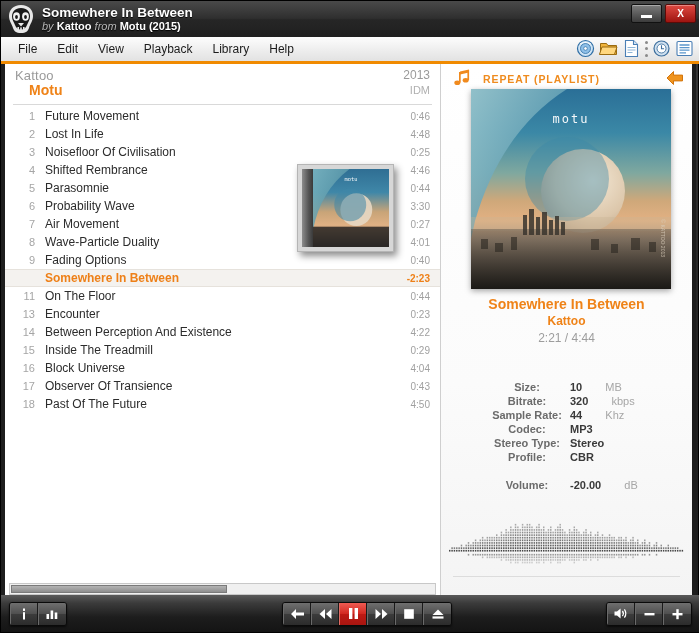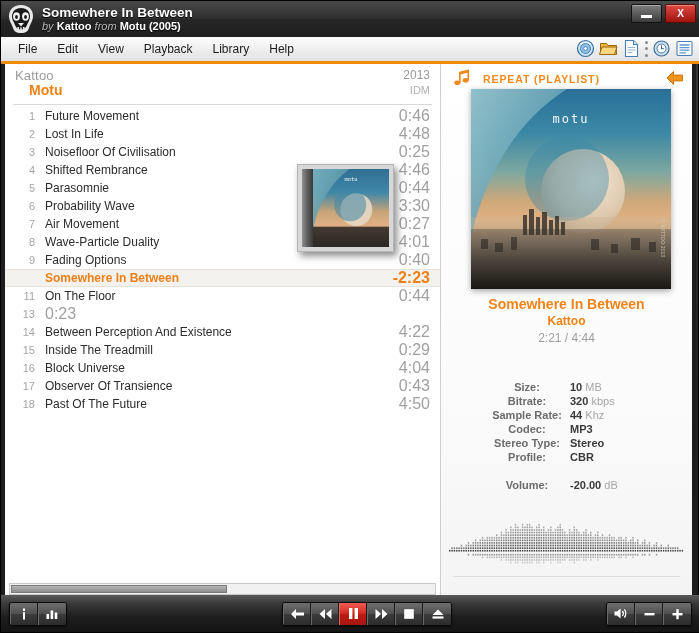--- a/index.html
+++ b/index.html
@@ -75,21 +75,21 @@
   #group-rule { height: 1px; background: #d9d9d9; margin: 3px 8px 2px 8px; }
 
   .track-row {
     height: 18px; display: flex; align-items: center;
     font-size: 12px; color: #2c2c2c; padding: 0 10px 0 8px; position: relative;
   }
   .track-row .num {
     width: 22px; text-align: right; color: #a5a5a5; font-size: 11px; margin-right: 10px; flex: 0 0 auto;
   }
   .track-row .title { flex: 1 1 auto; white-space: nowrap; overflow: hidden; }
-  .track-row .dur { color: #a0a0a0; font-size: 16px; flex: 0 0 auto; }
+  .track-row .dur { color: #a0a0a0; font-size: 10px; flex: 0 0 auto; }
   .track-row.playing { background: #f4f2ef; box-shadow: inset 0 1px 0 #e6e2dc, inset 0 -1px 0 #e6e2dc; }
   .track-row.playing .title { color: #ee8018; font-weight: bold; }
   .track-row.playing .dur { color: #ee8018; font-weight: bold; }
 
   
   #art-popup {
     position: absolute; left: 292px; top: 100px; width: 97px; height: 88px;
     background: #d7d7d7; border: 1px solid #b5b5b5; padding: 4px;
     box-shadow: 3px 4px 7px rgba(0,0,0,.45);
   }
@@ -128,21 +128,21 @@
   }
   #np-block { position: absolute; left: 0; right: 0; top: 232px; text-align: center; }
   #np-title { font-size: 14px; font-weight: bold; color: #ef8318; }
   #np-artist { font-size: 12px; font-weight: bold; color: #ef8318; margin-top: 2px;}
   #np-time { font-size: 12px; color: #9d9d9d; margin-top: 3px; }
 
   #meta { position: absolute; left: 43px; top: 317px; width: 190px; font-size: 11px; text-align: center; }
   .meta-row { display: flex; height: 14px; align-items: baseline; }
   .meta-row .k { width: 86px; color: #6b6b6b; font-weight: bold; }
   .meta-row .v { color: #3a3a3a; font-weight: bold; }
-  .meta-row .v u { text-decoration: none; color: #a6a6a6; font-weight: normal; }
+  .meta-row .v u { text-decoration: none; color: #a6a6a6; font-weight: normal; margin-left: 20px; }
   .meta-gap { height: 14px; }
 
   #vis { position: absolute; left: 8px; right: 8px; top: 455px; height: 60px; }
   #vis-rule { position:absolute; left:4px; right:4px; bottom: 2px; height:1px; background:#dcdcdc; }
 
   
   #bottombar {
     position: absolute; left: 0; bottom: 0; width: 699px; height: 37px;
     background: linear-gradient(180deg,#5a5a5a 0%,#3b3b3b 22%,#1d1d1d 60%,#141414 100%);
     display: flex; align-items: center;
@@ -180,21 +180,21 @@
         <rect x="16.2" y="25.4" width="1.6" height="3.4" fill="#e8e8e8"></rect>
         <rect x="19" y="25" width="1.6" height="3" fill="#e8e8e8"></rect>
       </svg>
     </div>
     <div id="title-text">
       <div id="title-main">Somewhere In Between</div>
       <div id="title-sub">
         <span class="lt">by</span>
         <b>Kattoo</b>
         <span class="lt">from</span>
-        <b>Motu (2005)</b>
+        <b>Motu (2015)</b>
       </div>
     </div>
     <div id="wincontrols">
       <div class="winbtn min">
         <span class="dash"></span>
       </div>
       <div class="winbtn close">
         <span>X</span>
       </div>
     </div>
@@ -304,20 +304,21 @@
             <span class="title">Somewhere In Between</span>
             <span class="dur">-2:23</span>
           </div>
           <div class="track-row">
             <span class="num">11</span>
             <span class="title">On The Floor</span>
             <span class="dur">0:44</span>
           </div>
           <div class="track-row">
             <span class="num">13</span>
+            <span class="title">Encounter</span>
             <span class="dur">0:23</span>
           </div>
           <div class="track-row">
             <span class="num">14</span>
             <span class="title">Between Perception And Existence</span>
             <span class="dur">4:22</span>
           </div>
           <div class="track-row">
             <span class="num">15</span>
             <span class="title">Inside The Treadmill</span>

